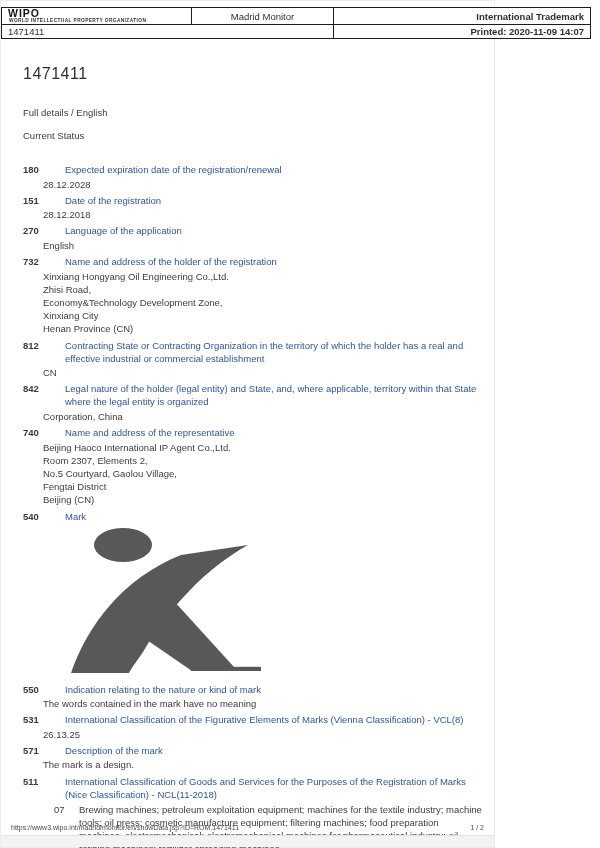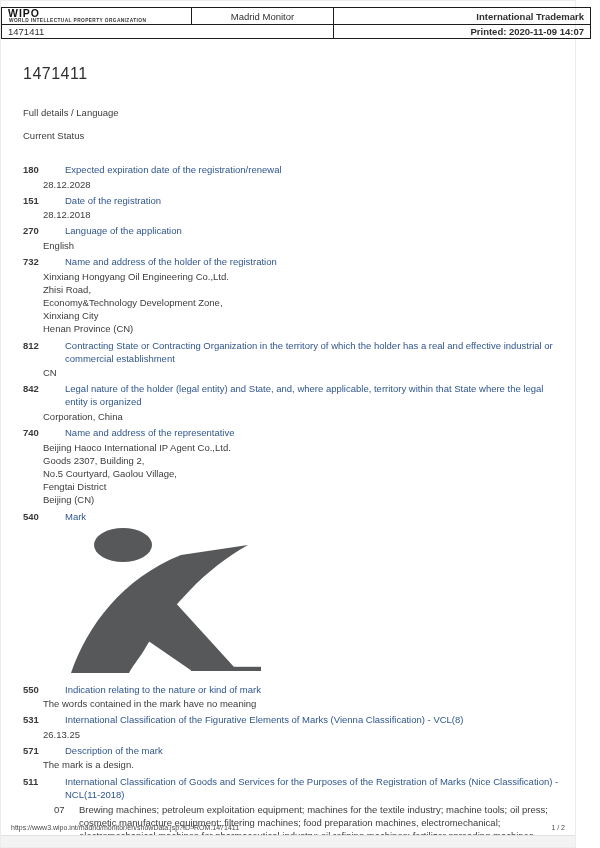--- a/index.html
+++ b/index.html
@@ -5,21 +5,21 @@
   * { margin: 0; padding: 0; box-sizing: border-box; }
   html, body { background: #fff; }
   body {
     width: 600px; height: 848px;
     font-family: "Liberation Sans", sans-serif;
     color: #3c3c3c;
     position: relative;
     overflow: hidden;
   }
   .page {
-    width: 576px; height: 848px;
+    width: 495px; height: 848px;
     position: relative;
     background: #fff;
     border: 1px solid #ececec;
   }
 
   
   table.hdr {
     border-collapse: collapse;
     width: 590px;
     margin: 6px auto 0 auto;
@@ -85,21 +85,21 @@
     </tr>
     <tr>
       <td class="c-num" colspan="2">1471411</td>
       <td class="c-right c-num">Printed: 2020-11-09 14:07</td>
     </tr>
   </tbody>
     </table>
 
   <div class="content">
     <div class="doc-title">1471411</div>
-    <div class="subtitle">Full details / Language</div>
+    <div class="subtitle">Full details / English</div>
     <div class="status">Current Status</div>
 
     <div class="fields">
 
       <div class="field">
         <span class="code">180</span>
         <div class="fbody">
           <div class="flabel">Expected expiration date of the registration/renewal</div>
           <div class="fvalue">28.12.2028</div>
         </div>
@@ -147,21 +147,21 @@
           <div class="flabel">Legal nature of the holder (legal entity) and State, and, where applicable, territory within that State where the legal entity is organized</div>
           <div class="fvalue">Corporation, China</div>
         </div>
       </div>
 
       <div class="field">
         <span class="code">740</span>
         <div class="fbody">
           <div class="flabel">Name and address of the representative</div>
           <div class="fvalue">Beijing Haoco International IP Agent Co.,Ltd.</div>
-          <div class="fvalue">Goods 2307, Building 2,</div>
+          <div class="fvalue">Room 2307, Elements 2,</div>
           <div class="fvalue">No.5 Courtyard, Gaolou Village,</div>
           <div class="fvalue">Fengtai District</div>
           <div class="fvalue">Beijing (CN)</div>
         </div>
       </div>
 
       <div class="field">
         <span class="code">540</span>
         <div class="fbody">
           <div class="flabel">Mark</div>

